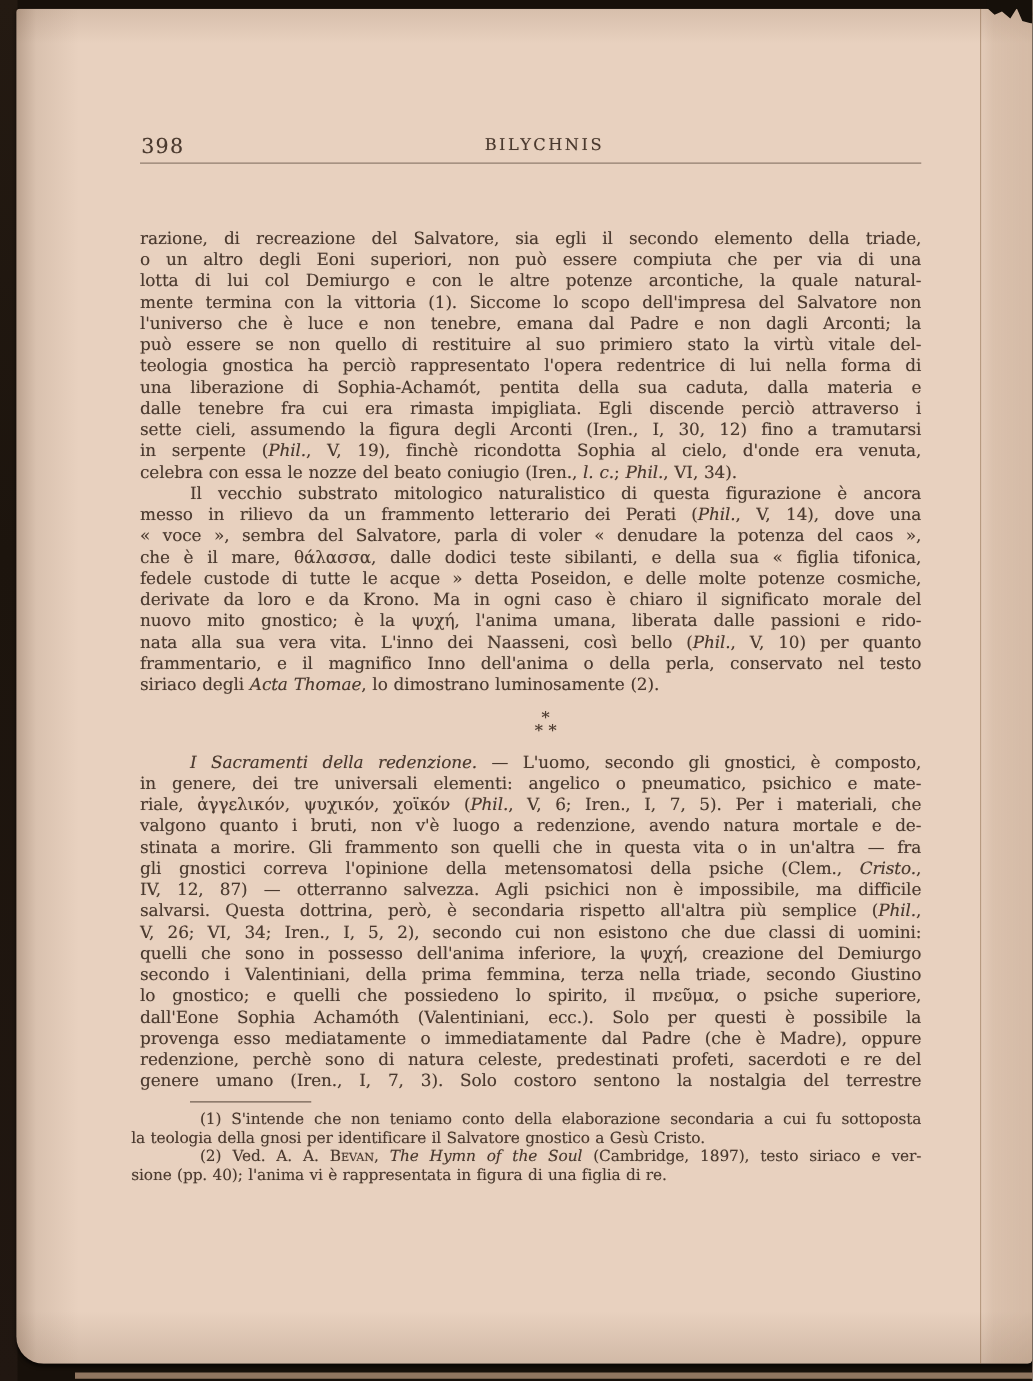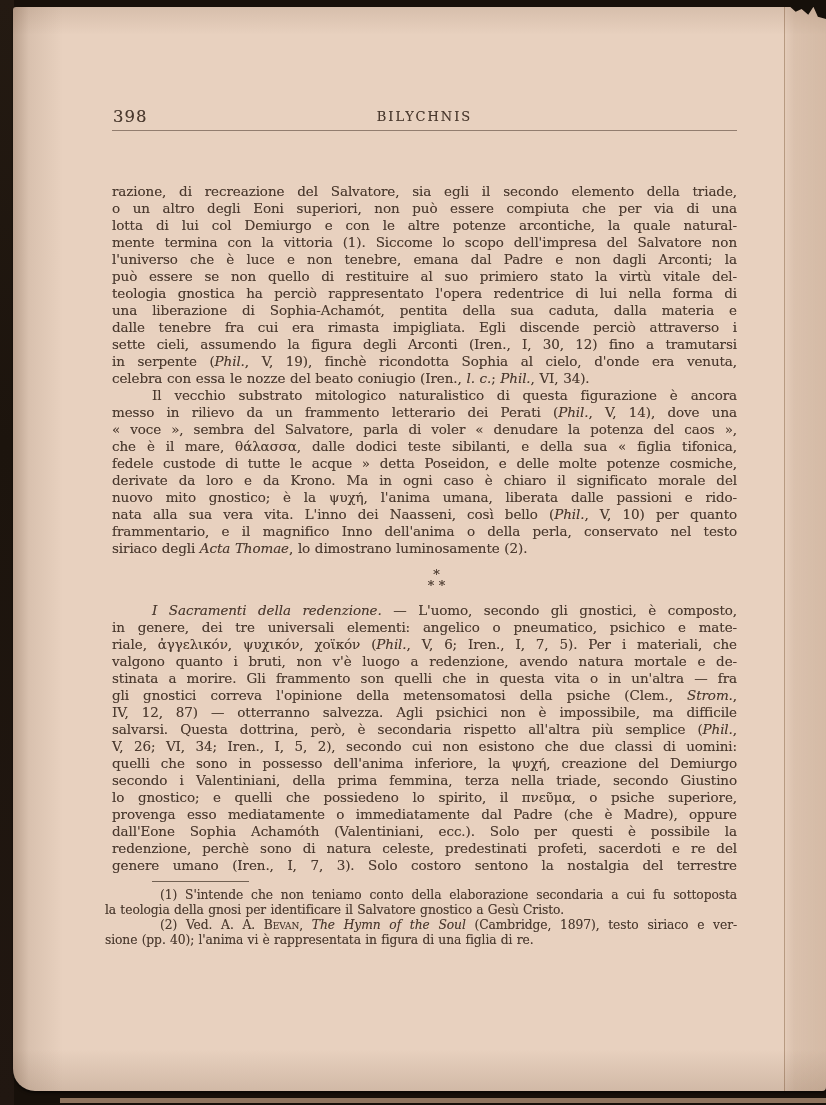--- a/index.html
+++ b/index.html
@@ -46,21 +46,21 @@
   .content *{text-shadow:0 0 0.6px rgba(74,57,46,0.45);}
   .header{
     position:absolute;top:96px;left:99px;width:625px;height:27px;
     border-bottom:1px solid rgba(74,57,46,0.55);
   }
   .pagenum{
     position:absolute;left:1px;bottom:4px;
     font-size:16.5px;letter-spacing:1px;
   }
   .journal{
-    position:absolute;left:0;width:100%;bottom:6px;
+    position:absolute;left:11px;width:100%;bottom:6px;
     text-align:center;font-size:13px;letter-spacing:2px;
   }
   .body-text{
     position:absolute;top:140px;left:99px;width:625px;
     font-size:13.5px;line-height:17px;letter-spacing:-0.1px;word-spacing:0.5px;margin-top:36px;
   }
   .line{
     text-align:justify;
     -moz-text-align-last:justify;
     text-align-last:justify;
@@ -135,29 +135,29 @@
           <div>* *</div>
         </div>
 
         <div id="group2">
             <div>
               <div class="line indent"><span class="seg-i">I Sacramenti della redenzione.</span><span class="seg-n"> — L'uomo, secondo gli gnostici, è composto,</span></div>
               <div class="line"><span class="seg-n">in genere, dei tre universali elementi: angelico o pneumatico, psichico e mate-</span></div>
               <div class="line"><span class="seg-n">riale, ἀγγελικόν, ψυχικόν, χοϊκόν (</span><span class="seg-i">Phil.</span><span class="seg-n">, V, 6; Iren., I, 7, 5). Per i materiali, che</span></div>
               <div class="line"><span class="seg-n">valgono quanto i bruti, non v'è luogo a redenzione, avendo natura mortale e de-</span></div>
               <div class="line"><span class="seg-n">stinata a morire. Gli frammento son quelli che in questa vita o in un'altra — fra</span></div>
-              <div class="line"><span class="seg-n">gli gnostici correva l'opinione della metensomatosi della psiche (Clem., </span><span class="seg-i">Strom.</span><span class="seg-n">,</span></div>
+              <div class="line"><span class="seg-n">gli gnostici correva l'opinione della metensomatosi della psiche (Clem., </span><span class="seg-i">Cristo.</span><span class="seg-n">,</span></div>
               <div class="line"><span class="seg-n">IV, 12, 87) — otterranno salvezza. Agli psichici non è impossibile, ma difficile</span></div>
               <div class="line"><span class="seg-n">salvarsi. Questa dottrina, però, è secondaria rispetto all'altra più semplice (</span><span class="seg-i">Phil.</span><span class="seg-n">,</span></div>
               <div class="line"><span class="seg-n">V, 26; VI, 34; Iren., I, 5, 2), secondo cui non esistono che due classi di uomini:</span></div>
               <div class="line"><span class="seg-n">quelli che sono in possesso dell'anima inferiore, la ψυχή, creazione del Demiurgo</span></div>
               <div class="line"><span class="seg-n">secondo i Valentiniani, della prima femmina, terza nella triade, secondo Giustino</span></div>
               <div class="line"><span class="seg-n">lo gnostico; e quelli che possiedeno lo spirito, il πνεῦμα, o psiche superiore,</span></div>
+              <div class="line"><span class="seg-n">dall'Eone Sophia Achamóth (Valentiniani, ecc.). Solo per questi è possibile la</span></div>
               <div class="line"><span class="seg-n">provenga esso mediatamente o immediatamente dal Padre (che è Madre), oppure</span></div>
-              <div class="line"><span class="seg-n">dall'Eone Sophia Achamóth (Valentiniani, ecc.). Solo per questi è possibile la</span></div>
               <div class="line"><span class="seg-n">redenzione, perchè sono di natura celeste, predestinati profeti, sacerdoti e re del</span></div>
               <div class="line"><span class="seg-n">genere umano (Iren., I, 7, 3). Solo costoro sentono la nostalgia del terrestre</span></div>
             </div>
           </div>
 
         <div class="fn-rule"></div>
 
         <div class="footnotes" id="footnotes">
             <div>
               <div class="line indent"><span class="seg-n">(1) S'intende che non teniamo conto della elaborazione secondaria a cui fu sottoposta</span></div>

